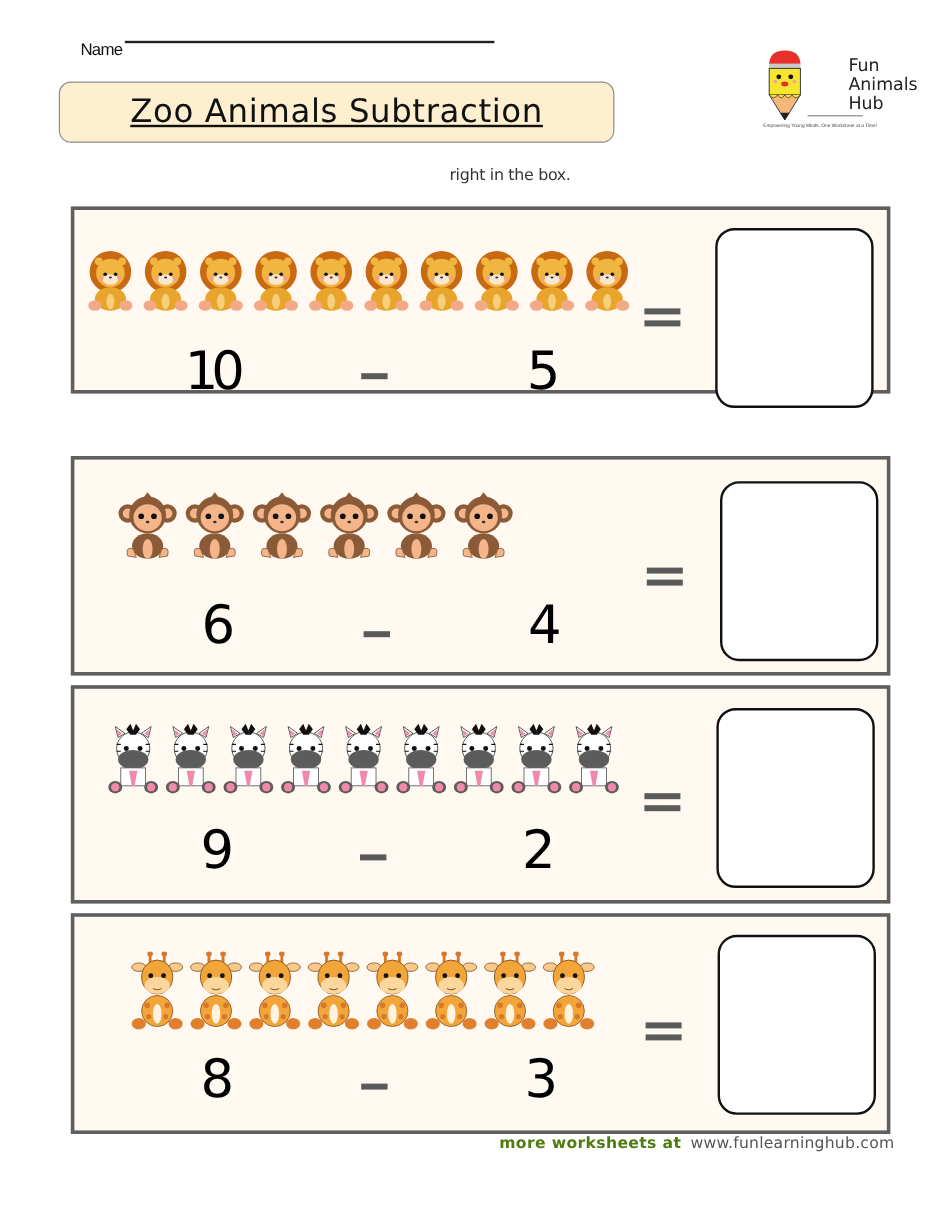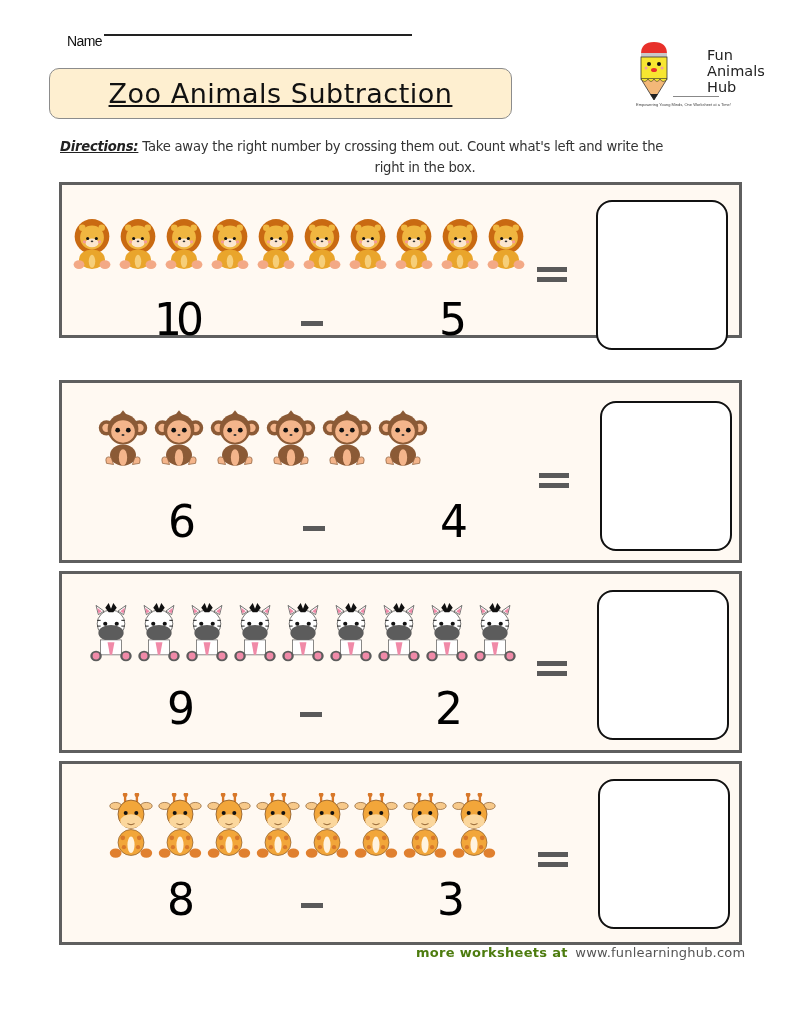--- a/index.html
+++ b/index.html
@@ -77,24 +77,20 @@
   <div class="logo-words">
     <div>Fun</div>
     <div>Animals</div>
     <div>Hub</div>
   </div>
   <div class="logo-rule"></div>
   <div class="logo-tag">Empowering Young Minds, One Worksheet at a Time!</div>
 </div>
 
 <div class="directions">
-  <div class="dir-line1">
-    <span class="lead">Directions:</span>
-    <span>Take away the right number by crossing them out. Count what's left and write the</span>
-  </div>
   <div class="dir-line2">right in the box.</div>
 </div>
 
 <svg width="0" height="0" style="position:absolute">
   <defs>
     <symbol id="lion" viewBox="0 0 40 48">
       <circle cx="20" cy="17" r="16" fill="#c96a12"></circle>
       <ellipse cx="20" cy="38" rx="12" ry="9" fill="#e9a52b"></ellipse>
       <circle cx="20" cy="18" r="11" fill="#f0b640"></circle>
       <circle cx="11" cy="9" r="3" fill="#f0b640"></circle>
@@ -160,21 +156,21 @@
       <circle cx="13" cy="38" r="2" fill="#d8782a"></circle>
       <circle cx="27" cy="38" r="2" fill="#d8782a"></circle>
       <circle cx="14" cy="46" r="1.8" fill="#d8782a"></circle>
       <circle cx="26" cy="46" r="1.8" fill="#d8782a"></circle>
       <ellipse cx="7" cy="51" rx="5" ry="4" fill="#e0802f"></ellipse>
       <ellipse cx="33" cy="51" rx="5" ry="4" fill="#e0802f"></ellipse>
     </symbol>
   </defs>
 </svg>
 
-<div class="panel" style="top:182px;height:156px;">
+<div class="panel" style="top:172px;height:156px;">
   <div class="animals" style="left:7px;top:33px;">
     <svg class="animal" width="46" height="52">
         <use href="#lion"></use>
       </svg>
     <svg class="animal" width="46" height="52">
         <use href="#lion"></use>
       </svg>
     <svg class="animal" width="46" height="52">
         <use href="#lion"></use>
       </svg>

